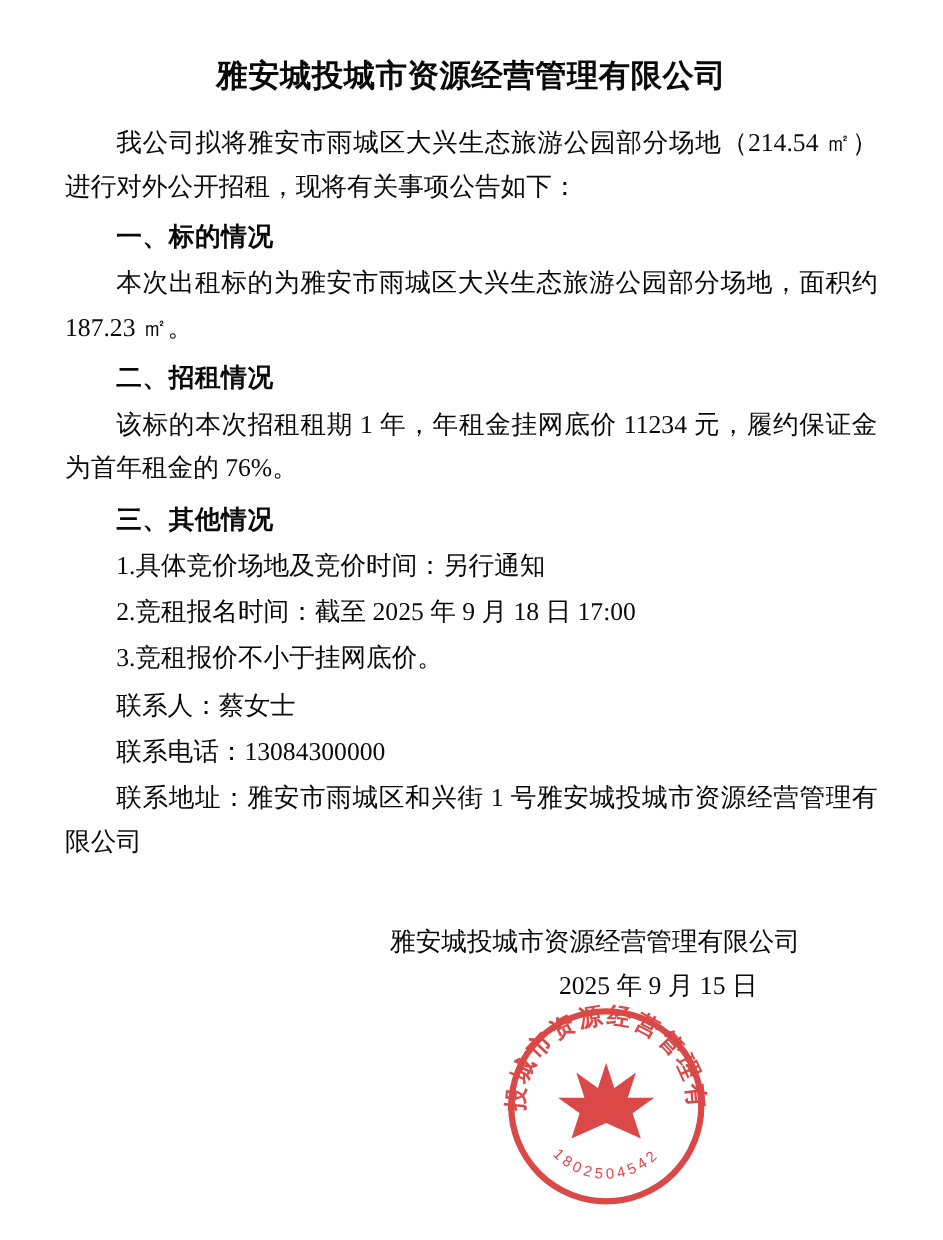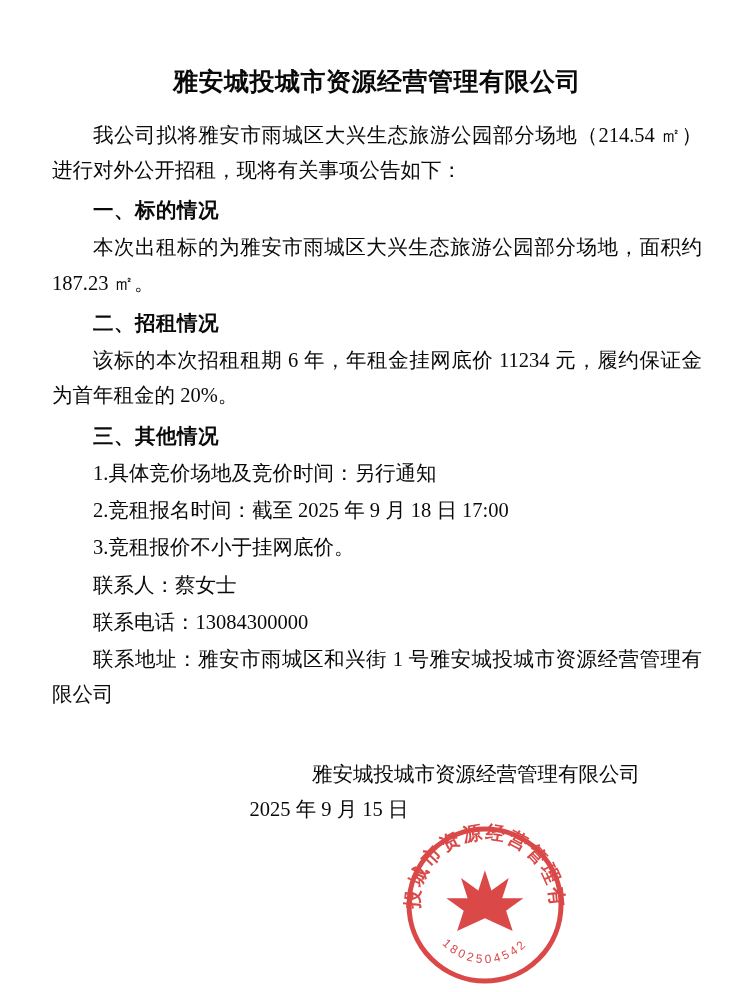--- a/index.html
+++ b/index.html
@@ -15,21 +15,20 @@
     position: relative;
     overflow: hidden;
   }
 
   .page {
     position: relative;
     width: 754px;
     height: 708px;
     box-sizing: border-box;
     padding: 30px 52px 0 52px;
-    margin-top: 20px;
   }
 
   .title-block {
     text-align: center;
     font-weight: bold;
     font-size: 25px;
     line-height: 1.42;
     letter-spacing: 0.5px;
     margin-top: 14px;
     margin-bottom: 18px;
@@ -75,21 +74,21 @@
   .signature {
     margin-top: 44px;
     text-align: right;
     padding-right: 62px;
     font-size: 20.5px;
     line-height: 1.75;
     position: relative;
     z-index: 2;
   }
   .sig-line { display: block; }
-  .sig-date { display: block; padding-right: 34px; text-align: center; }
+  .sig-date { display: block; padding-right: 34px; }
 
   
   .seal {
     position: absolute;
     left: 395px;
     top: 795px;
     width: 180px;
     height: 180px;
     z-index: 3;
     pointer-events: none;
@@ -107,21 +106,21 @@
   </div>
 
   <div class="body-text">
 
     <p class="para">我公司拟将雅安市雨城区大兴生态旅游公园部分场地（214.54 ㎡）进行对外公开招租，现将有关事项公告如下：</p>
 
     <p class="section-head">一、标的情况</p>
     <p class="para">本次出租标的为雅安市雨城区大兴生态旅游公园部分场地，面积约 187.23 ㎡。</p>
 
     <p class="section-head">二、招租情况</p>
-    <p class="para">该标的本次招租租期 6 年，年租金挂网底价 11234 元，履约保证金为首年租金的 20%。</p>
+    <p class="para">该标的本次招租租期 1 年，年租金挂网底价 11234 元，履约保证金为首年租金的 76%。</p>
 
     <p class="section-head">三、其他情况</p>
     <p class="item">1.具体竞价场地及竞价时间：另行通知</p>
     <p class="item">2.竞租报名时间：截至 2025 年 9 月 18 日 17:00</p>
     <p class="item">3.竞租报价不小于挂网底价。</p>
 
     <p class="contact-line"><span class="lbl">联系人：</span><span>蔡女士</span></p>
     <p class="contact-line"><span class="lbl">联系电话：</span><span>13084300000</span></p>
     <p class="contact-line"><span class="lbl">联系地址：</span><span>雅安市雨城区和兴街 1 号雅安城投城市资源经营管理有限公司</span></p>
 

